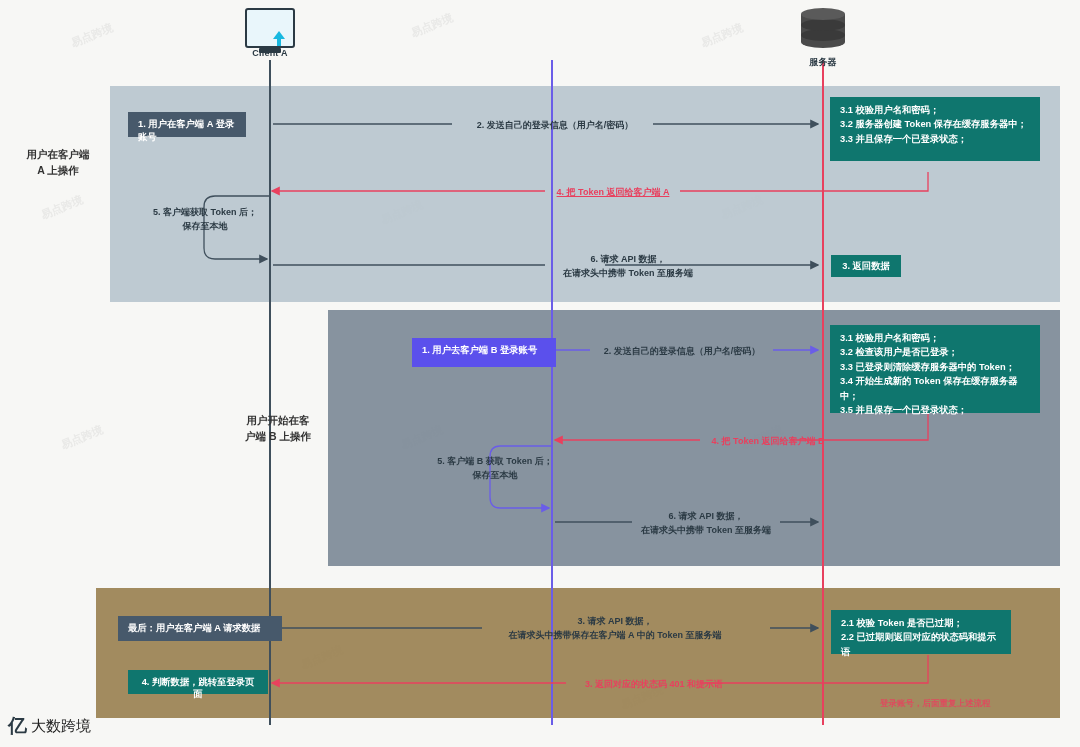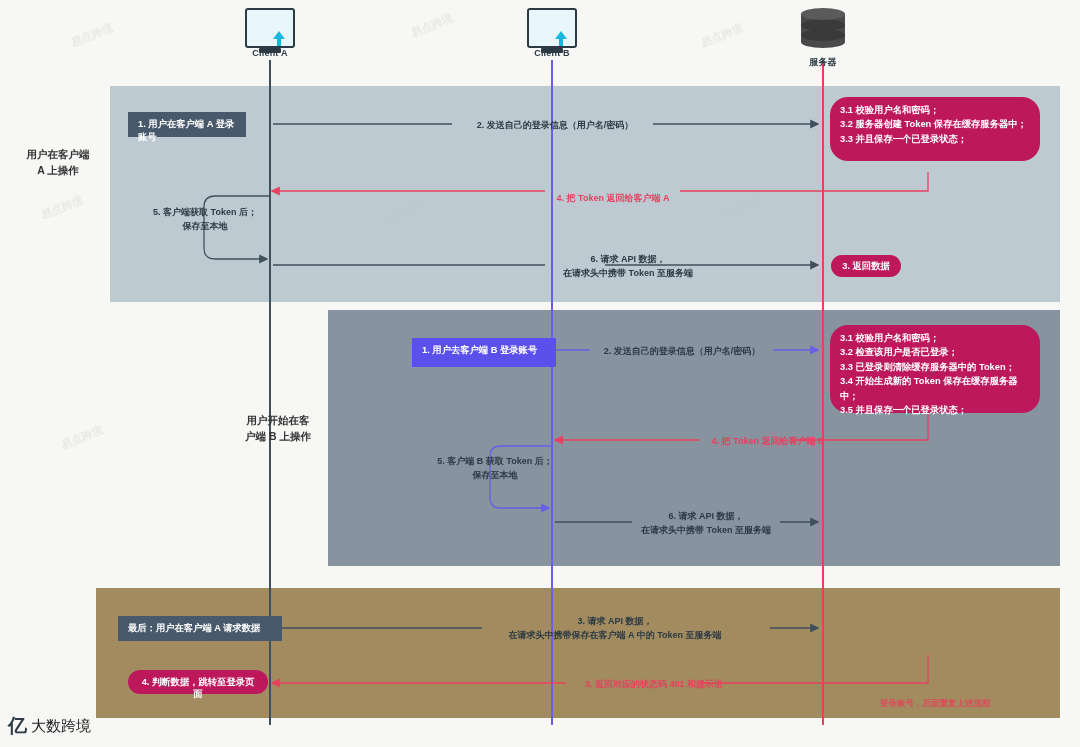--- a/index.html
+++ b/index.html
@@ -40,21 +40,21 @@
   
   .frame{position:absolute;}
   .frame-label{position:absolute;font-size:10.5px;font-weight:700;color:#333;
                text-align:center;line-height:1.55;}
 
   
   .box{position:absolute;color:#fff;font-size:9.3px;line-height:1.55;
        padding:6px 10px;box-sizing:border-box;font-weight:700;}
   .box.dark{background:#47596b;}
   .box.purple{background:#5b50ec;}
-  .box.red{background:#be185d;border-radius:18px;}
+  .box.red{background:#0f766e;}
 
   
   .msg{position:absolute;font-size:9px;font-weight:700;line-height:1.6;
        text-align:center;white-space:nowrap;}
   .msg.dark{color:#2b3a44;}
   .msg.red{color:#e8405e;}
 
   
   svg.lines{position:absolute;inset:0;width:1080px;height:747px;overflow:visible;}
 
@@ -93,30 +93,20 @@
     <div class="monitor">
       <span class="arrow-up">
         <svg width="18" height="20" viewBox="0 0 18 20">
           <path d="M9 3 L15 11 L11 11 L11 18 L7 18 L7 11 L3 11 Z" fill="#17b8e0"></path>
         </svg>
       </span>
     </div>
     <div class="lbl">Client A</div>
   </div>
 
-  <div class="actor" style="left:492px;">
-    <div class="monitor">
-      <span class="arrow-up">
-        <svg width="18" height="20" viewBox="0 0 18 20">
-          <path d="M9 3 L15 11 L11 11 L11 18 L7 18 L7 11 L3 11 Z" fill="#17b8e0"></path>
-        </svg>
-      </span>
-    </div>
-    <div class="lbl">Client B</div>
-  </div>
 
   <div class="actor" style="left:763px;">
     <div class="db">
       <div class="body"></div>
       <div class="ell l4"></div>
       <div class="ell l3"></div>
       <div class="ell l2"></div>
       <div class="ell l1"></div>
     </div>
     <div class="lbl" style="margin-top:8px;">服务器</div>
@@ -184,21 +174,21 @@
   <div class="msg dark" style="left:455px;top:118px;width:200px;">
     <span>2. 发送自己的登录信息（用户名/密码）</span>
   </div>
 
   <div class="box red" style="left:830px;top:97px;width:210px;height:64px;">
     <div>3.1 校验用户名和密码；</div>
     <div>3.2 服务器创建 Token 保存在缓存服务器中；</div>
     <div>3.3 并且保存一个已登录状态；</div>
   </div>
 
-  <div class="msg red" style="left:548px;top:191px;width:130px;">
+  <div class="msg red" style="left:548px;top:185px;width:130px;text-decoration:underline;">
     <span>4. 把 Token 返回给客户端 A</span>
   </div>
 
   <div class="msg dark" style="left:140px;top:205px;width:130px;">
     <div>5. 客户端获取 Token 后；</div>
     <div>保存至本地</div>
   </div>
 
   <div class="msg dark" style="left:548px;top:252px;width:160px;">
     <div>6. 请求 API 数据，</div>
@@ -241,20 +231,24 @@
 
   <div class="box dark" style="left:118px;top:616px;width:164px;height:25px;line-height:13px;">
     <span>最后：用户在客户端 A 请求数据</span>
   </div>
 
   <div class="msg dark" style="left:450px;top:614px;width:330px;">
     <div>3. 请求 API 数据，</div>
     <div>在请求头中携带保存在客户端 A 中的 Token 至服务端</div>
   </div>
 
+  <div class="box red" style="left:831px;top:610px;width:180px;height:44px;">
+    <div>2.1 校验 Token 是否已过期；</div>
+    <div>2.2 已过期则返回对应的状态码和提示语</div>
+  </div>
 
   <div class="msg red" style="left:569px;top:677px;width:170px;">
     <span>3. 返回对应的状态码 401 和提示语</span>
   </div>
 
   <div class="box red" style="left:128px;top:670px;width:140px;height:24px;line-height:12px;text-align:center;">
     <span>4. 判断数据，跳转至登录页面</span>
   </div>
 
   <div class="footnote" style="left:880px;top:698px;">

